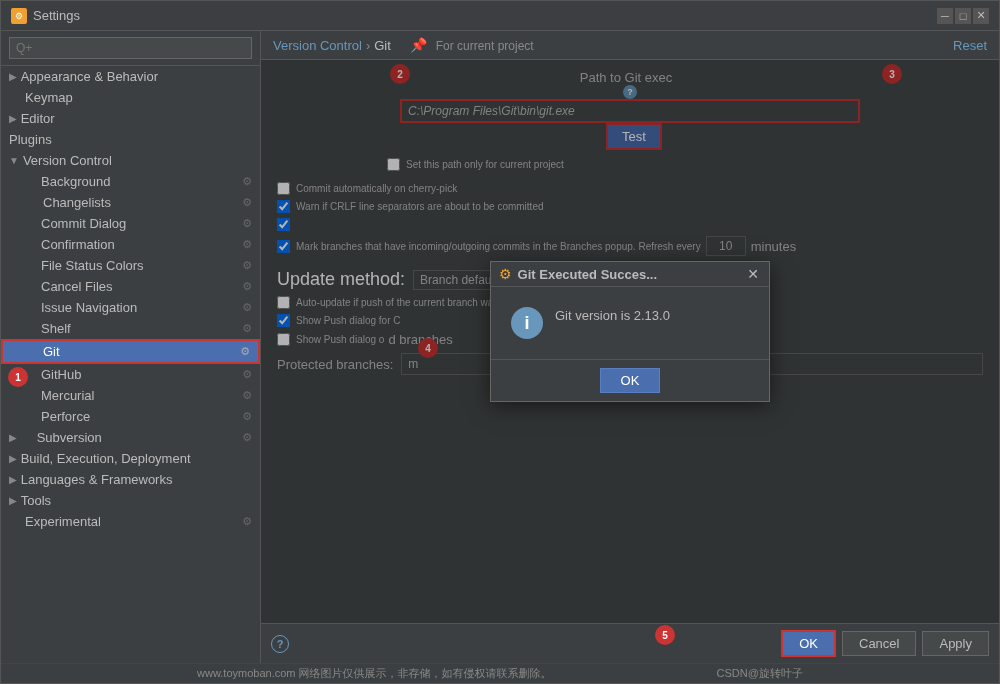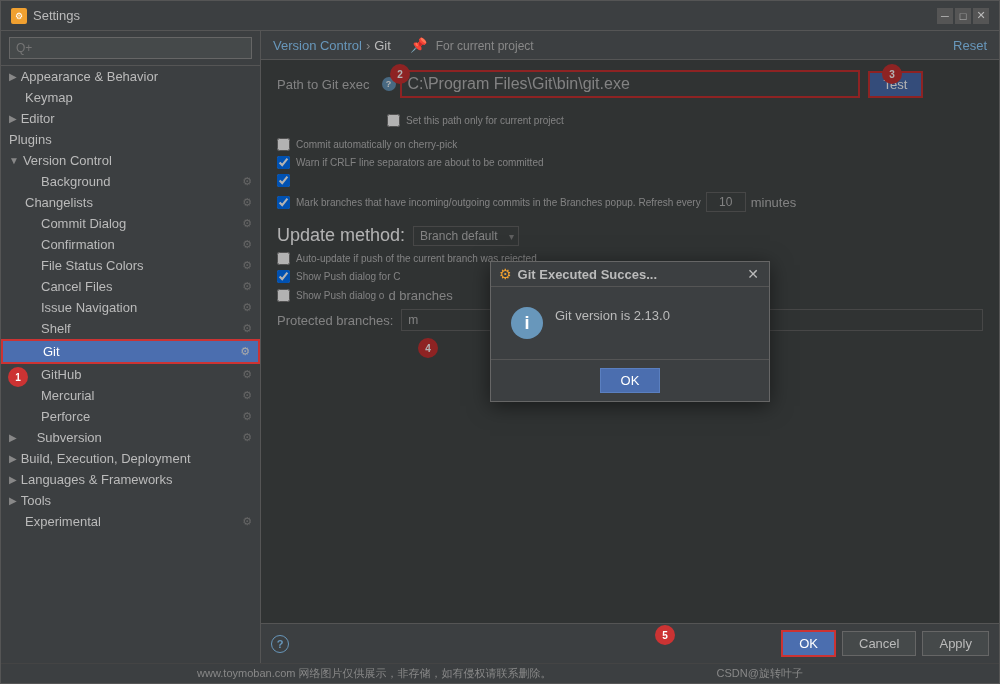--- a/index.html
+++ b/index.html
@@ -31,21 +31,21 @@
     .breadcrumb { color: #6897bb; font-size: 13px; }
     .breadcrumb-sep { margin: 0 4px; color: #888; }
     .breadcrumb-current { color: #bbbbbb; }
     .for-project { margin-left: 20px; color: #888; font-size: 12px; }
     .reset-link { margin-left: auto; color: #6897bb; cursor: pointer; font-size: 13px; }
 
     .main-body { flex: 1; padding: 10px 16px; overflow-y: auto; position: relative; }
 
     .form-row { display: flex; align-items: center; margin-bottom: 6px; }
     .form-label { color: #bbbbbb; font-size: 13px; margin-right: 8px; white-space: nowrap; }
-    .path-input { width: 460px; background: #45494a; border: 2px solid #cc3333; color: #bbbbbb; padding: 3px 6px; font-size: 16px; outline: none; }
+    .path-input { width: 460px; background: #45494a; border: 2px solid #cc3333; color: #bbbbbb; padding: 3px 6px; font-size: 12px; outline: none; font-style: italic; }
     .test-btn { background: #4b6eaf; border: 2px solid #cc3333; color: white; padding: 4px 14px; cursor: pointer; font-size: 13px; margin-left: 8px; }
 
     .help-icon { display: inline-flex; align-items: center; justify-content: center; width: 14px; height: 14px; background: #6897bb; color: white; border-radius: 50%; font-size: 9px; margin: 0 4px; cursor: pointer; font-weight: bold; }
 
     .checkbox-row { display: flex; align-items: center; margin-bottom: 5px; }
     .checkbox-row input[type="checkbox"] { margin-right: 6px; cursor: pointer; }
     .checkbox-row label { color: #bbbbbb; font-size: 10px; cursor: pointer; }
 
     .update-row { display: flex; align-items: center; margin-bottom: 6px; }
     .update-label { color: #ffffff; font-size: 18px; margin-right: 8px; }
@@ -132,21 +132,21 @@
           <span class="expand-icon">▼</span>
           <span>Version Control</span>
         </div>
 
         <div class="sidebar-item" style="position:relative;">
           <span style="margin-left:32px">Background</span>
           <span class="settings-icon">⚙</span>
         </div>
 
         <div class="sidebar-item">
-          <span style="margin-left:16px">Changelists</span>
+          <span style="margin-left:34px">Changelists</span>
           <span class="settings-icon">⚙</span>
         </div>
 
         <div class="sidebar-item">
           <span style="margin-left:32px">Commit Dialog</span>
           <span class="settings-icon">⚙</span>
         </div>
 
         <div class="sidebar-item">
           <span style="margin-left:32px">Confirmation</span>
@@ -230,21 +230,21 @@
         <span class="breadcrumb-current">Git</span>
         <span class="for-project">
           <span style="font-size:14px; margin-right:4px;">📌</span>
           <span>For current project</span>
         </span>
         <span class="reset-link">Reset</span>
       </div>
 
       <div class="main-body">
 
-        <div class="form-row" style="margin-bottom:16px;">
+        <div class="form-row" style="margin-bottom:8px;flex-direction:column;">
           <span class="form-label">Path to Git exec</span>
           <span class="help-icon">?</span>
           <input class="path-input" type="text" value="C:\Program Files\Git\bin\git.exe" style="">
 
           <button class="test-btn">Test</button>
         </div>
 
         <div class="checkbox-row" style="margin-left:110px;">
           <input type="checkbox" id="cb_setpath" style="">
           <label for="cb_setpath">Set this path only for current project</label>

